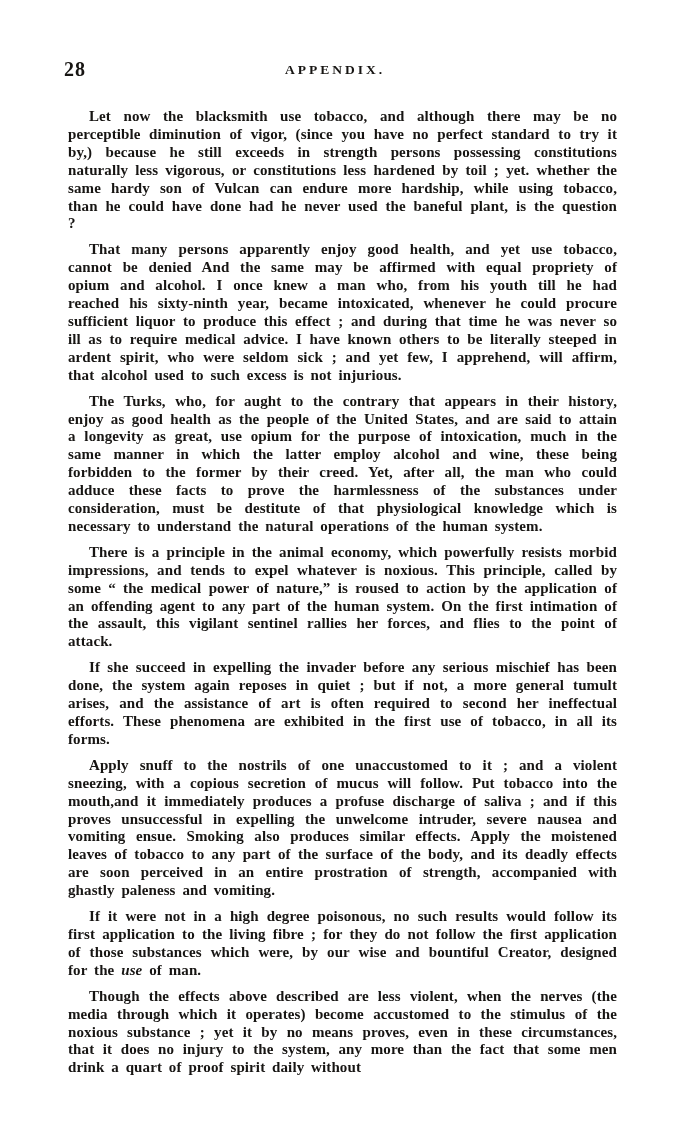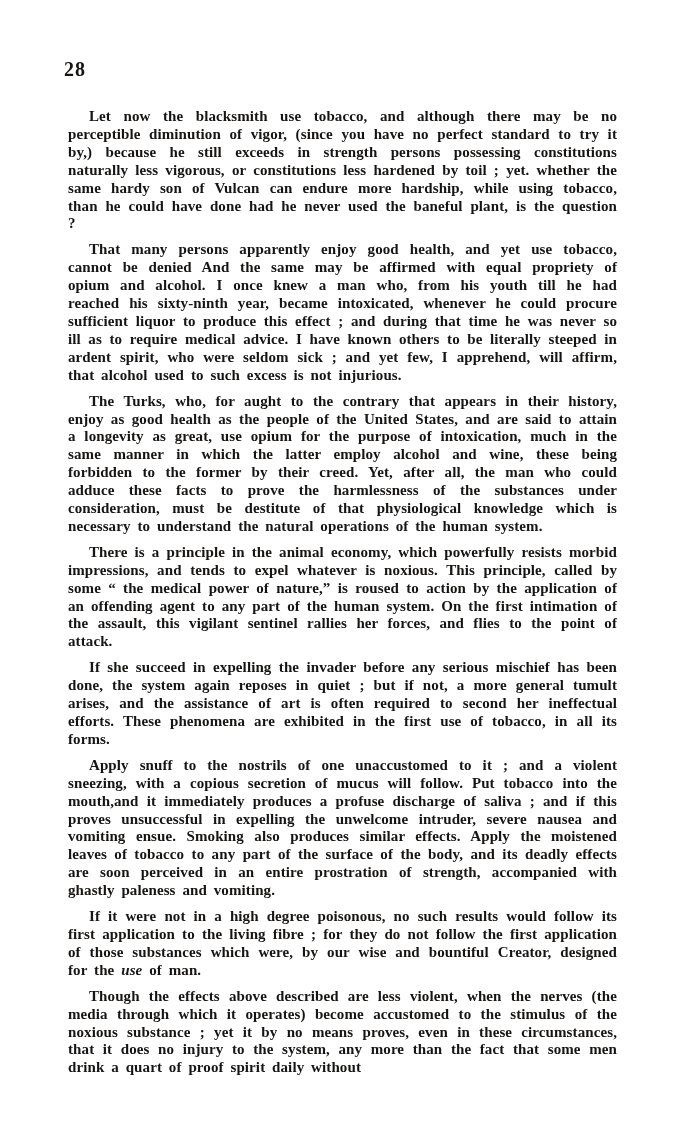--- a/index.html
+++ b/index.html
@@ -62,20 +62,21 @@
   .body-text em {
     font-style: italic;
   }
 </style>
 </head>
 <body>
 
 <div class="page">
   <div class="header">
     <span class="pagenum">28</span>
+    <span class="running-head">APPENDIX.</span>
   </div>
   <div class="body-text">
       <p><span>Let now the blacksmith use tobacco, and although there may be no perceptible diminution of vigor, (since you have no perfect standard to try it by,) because he still exceeds in strength persons possessing constitutions naturally less vigorous, or constitutions less hardened by toil ; yet. whether the same hardy son of Vulcan can endure more hardship, while using tobacco, than he could have done had he never used the baneful plant, is the question ?</span></p>
       <p><span>That many persons apparently enjoy good health, and yet use tobacco, cannot be denied  And the same may be affirmed with equal propriety of opium and alcohol.  I once knew a man who, from his youth till he had reached his sixty-ninth year, became intoxicated, whenever he could procure sufficient liquor to produce this effect ; and during that time he was never so ill as to require medical advice. I have known others to be literally steeped in ardent spirit, who were seldom sick ; and yet few, I apprehend, will affirm, that alcohol used to such excess is not injurious.</span></p>
       <p><span>The Turks, who, for aught to the contrary that appears in their history, enjoy as good health as the people of the United States, and are said to attain a longevity as great, use opium for the purpose of intoxication, much in the same manner in which the latter employ alcohol and wine, these being forbidden to the former by their creed. Yet, after all, the man who could adduce these facts to prove the harmlessness of the substances under consideration, must be destitute of that physiological knowledge which is necessary to understand the natural operations of the human system.</span></p>
       <p><span>There is a principle in the animal economy, which powerfully resists morbid impressions, and tends to expel whatever is noxious. This principle, called by some “ the medical power of nature,” is roused to action by the application of an offending agent to any part of the human system.  On the first intimation of the assault, this vigilant sentinel rallies her forces, and flies to the point of attack.</span></p>
       <p><span>If she succeed in expelling the invader before any serious mischief has been done, the system again reposes in quiet ; but if not, a more general tumult arises, and the assistance of art is often required to second her ineffectual efforts.  These phenomena are exhibited in the first use of tobacco, in all its forms.</span></p>
       <p><span>Apply snuff to the nostrils of one unaccustomed to it ; and a violent sneezing, with a copious secretion of mucus will follow.  Put tobacco into the mouth,and it immediately produces a profuse discharge of saliva ; and if this proves unsuccessful in expelling the unwelcome intruder, severe nausea and vomiting ensue. Smoking also produces similar effects.  Apply the moistened leaves of tobacco to any part of the surface of the body, and its deadly effects are soon perceived in an entire prostration of strength, accompanied with ghastly paleness and vomiting.</span></p>
       <p><span>If it were not in a high degree poisonous, no such results would follow its first application to the living fibre ; for they do not follow the first application of those substances which were, by our wise and bountiful Creator, designed for the </span><em>use</em><span> of man.</span></p>
       <p><span>Though the effects above described are less violent, when the nerves (the media through which it operates) become accustomed to the stimulus of the noxious substance ; yet it by no means proves, even in these circumstances, that it does no injury to the system, any more than the fact that some men drink a quart of proof spirit daily without</span></p>

